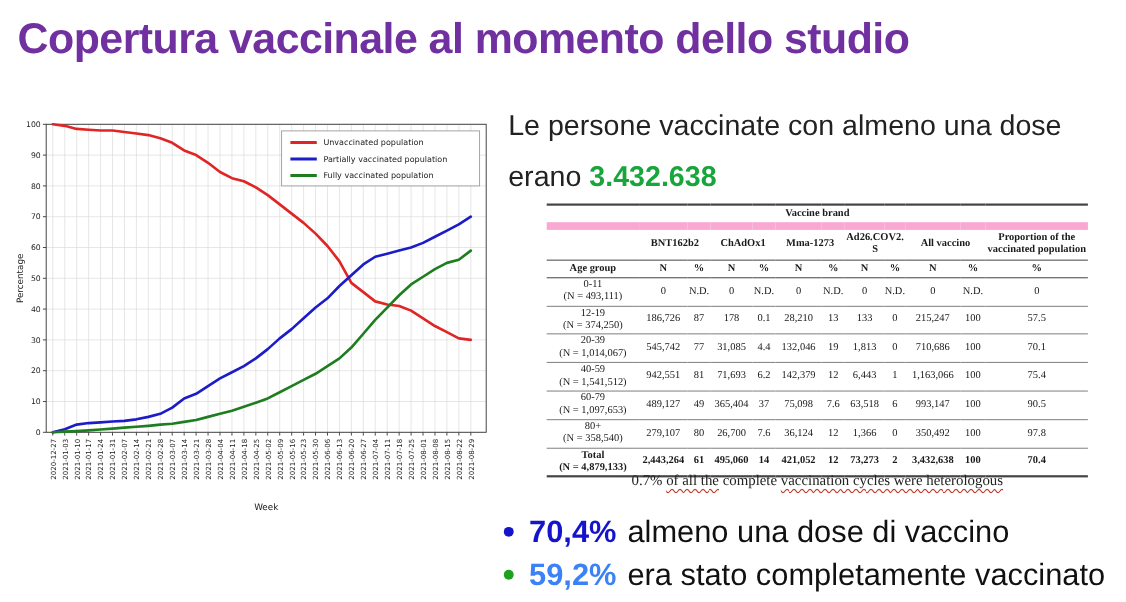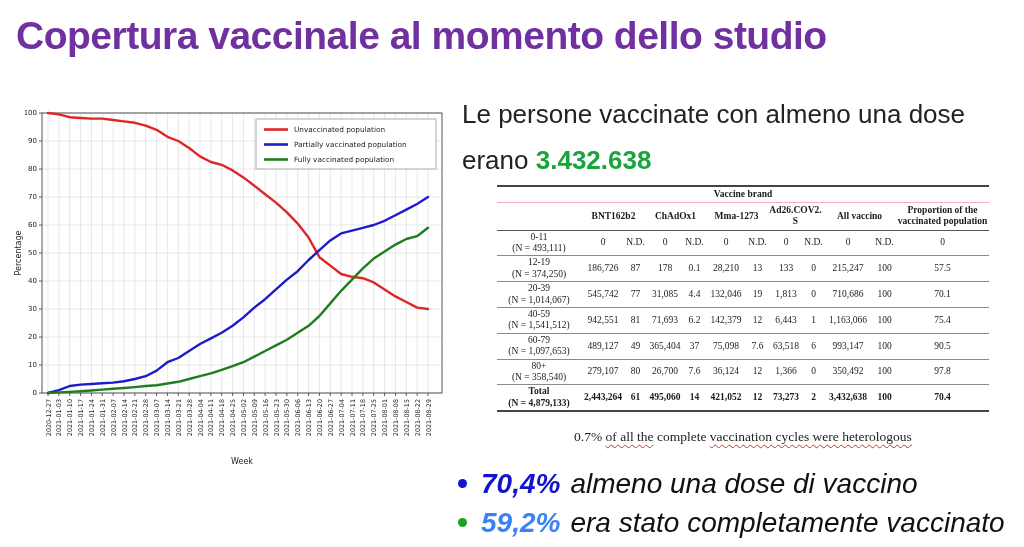--- a/index.html
+++ b/index.html
@@ -9,32 +9,32 @@
          letter-spacing:-0.5px;line-height:1.1;}
   .chart-wrap{position:absolute;left:12px;top:101px;width:440px;height:374px;}
   .intro{position:absolute;left:462px;top:92px;width:540px;font-size:26px;color:#222;
          line-height:1.75;}
   .intro .big-num{font-weight:700;}
   .vtable-wrap{position:absolute;left:497px;top:185px;width:492px;}
   table.vtable{border-collapse:collapse;table-layout:fixed;width:492px;
                font-family:"Liberation Serif", serif;font-size:9.5px;color:#1a1a1a;}
   table.vtable th, table.vtable td{padding:1px 0;text-align:center;vertical-align:middle;
                font-weight:normal;line-height:1.18;}
-  tr.t-top th{border-top:2px solid #444;border-bottom:1px solid #f9a8d4;font-weight:700;padding:2px 0;}
+  tr.t-top th{border-top:2px solid #444;border-bottom:7px solid #f9a8d4;font-weight:700;padding:2px 0;}
   tr.t-brands th{border-bottom:1px solid #555;font-weight:700;overflow-wrap:anywhere;padding:2px 1px;}
   tr.t-sub th{border-bottom:1px solid #555;font-weight:700;padding:2px 0;}
   tbody.vbody td{border-bottom:1px solid #8a8a8a;}
   tbody.vbody tr:last-child td{border-bottom:2px solid #444;}
   tbody.vbody .agecell{line-height:1.2;}
   tr.total-row td{font-weight:700;}
   .footnote{position:absolute;left:497px;top:429px;width:492px;text-align:center;
             font-family:"Liberation Serif", serif;font-size:13.5px;color:#222;}
   .squiggle{text-decoration:underline;text-decoration-style:wavy;text-decoration-color:#c0392b;
             text-decoration-thickness:1px;text-underline-offset:3px;}
-  .bullets{position:absolute;left:458px;top:464px;width:560px;font-style:italic;}
+  .bullets{position:absolute;left:458px;top:464px;width:560px;}
   .bullet-line{display:flex;align-items:baseline;font-size:28px;color:#111;height:39px;line-height:39px;}
   .bullet-marker{width:9px;height:9px;border-radius:50%;margin:0 14px 0 0;flex:0 0 9px;
                  align-self:center;}
   .bullet-value{font-weight:700;margin-right:10px;}
   svg text{font-family:"DejaVu Sans", sans-serif;}
 </style>
 </head>
 <body>
 
 <div class="slide">
@@ -228,20 +228,34 @@
         </tr>
         <tr class="t-brands">
           <th></th>
           <th colspan="2">BNT162b2</th>
           <th colspan="2">ChAdOx1</th>
           <th colspan="2">Mma-1273</th>
           <th colspan="2">Ad26.COV2.S</th>
           <th colspan="2">All vaccino</th>
           <th>Proportion of the vaccinated population</th>
         </tr>
+        <tr class="t-sub">
+          <th>Age group</th>
+          <th>N</th>
+          <th>%</th>
+          <th>N</th>
+          <th>%</th>
+          <th>N</th>
+          <th>%</th>
+          <th>N</th>
+          <th>%</th>
+          <th>N</th>
+          <th>%</th>
+          <th>%</th>
+        </tr>
       </thead>
       <tbody class="vbody" id="vtbody">
           <tr>
             <td class="agecell">
               <div>0-11</div>
               <div>(N = 493,111)</div>
             </td>
             <td>0</td>
             <td>N.D.</td>
             <td>0</td>

